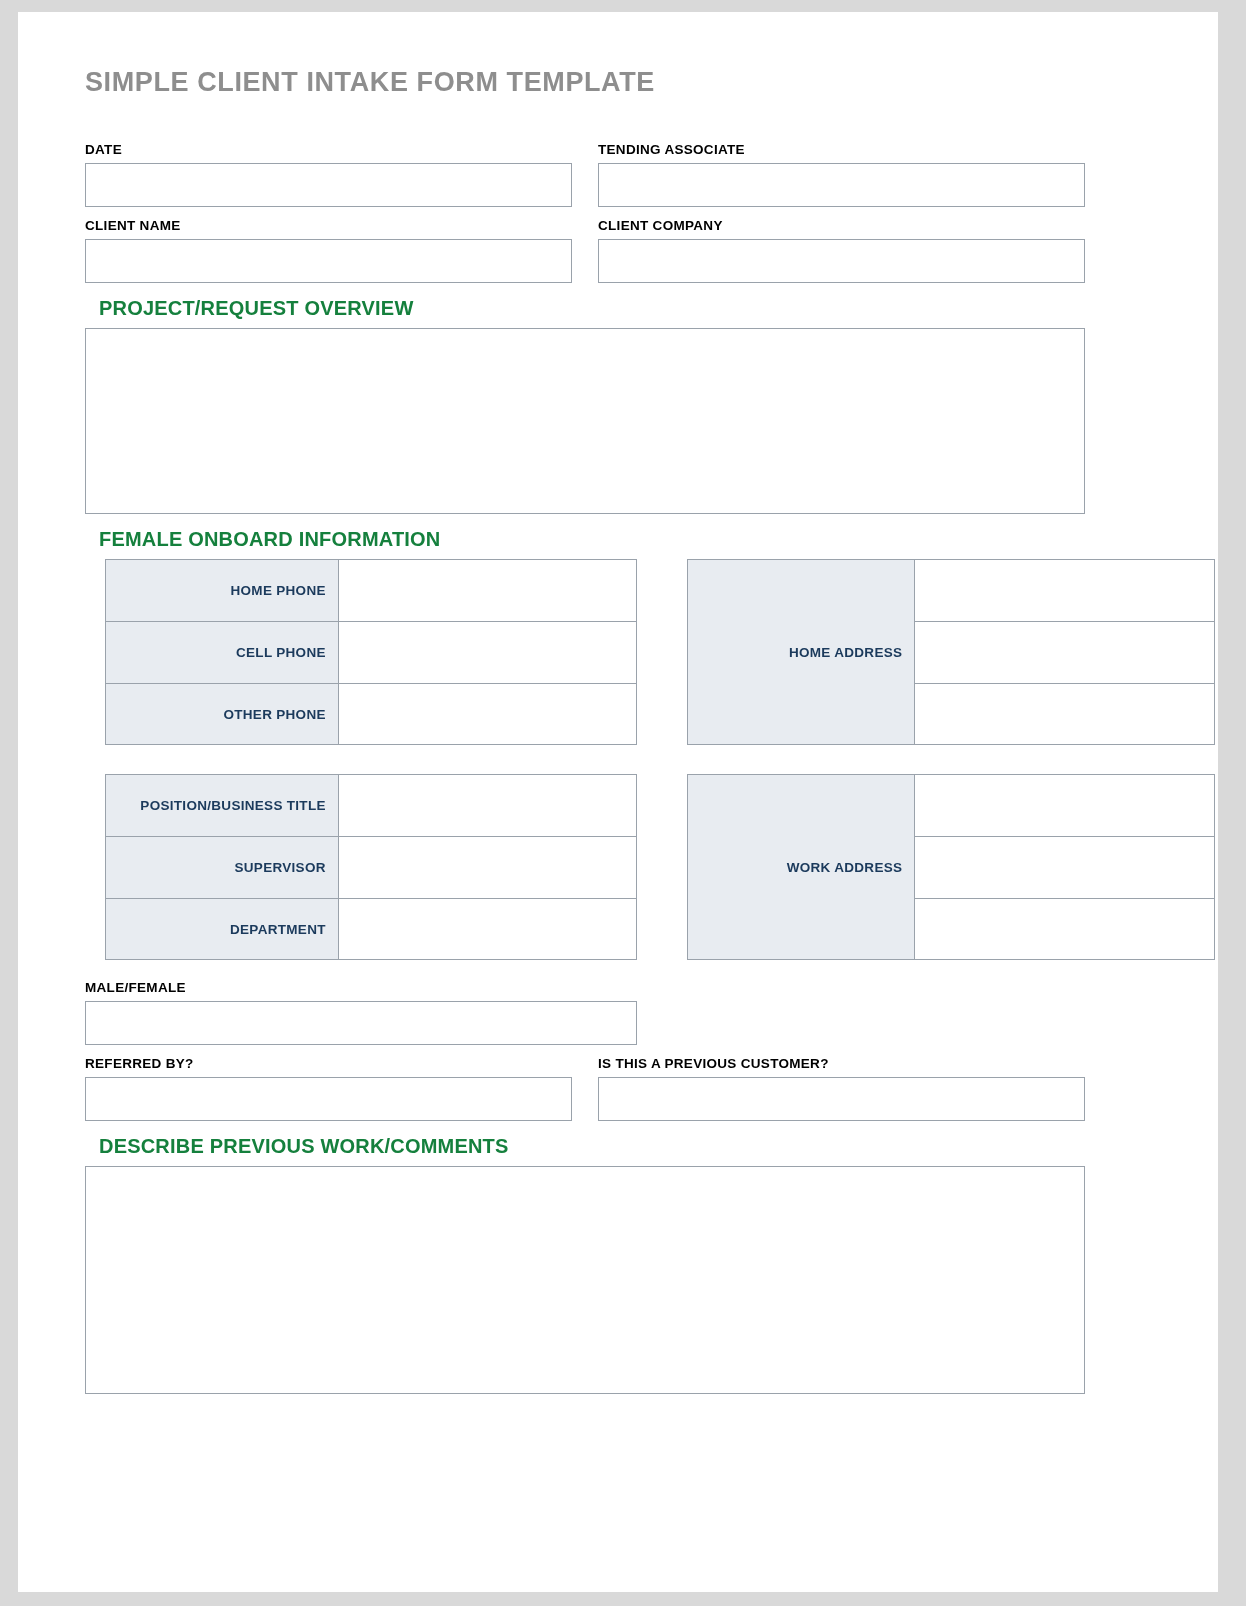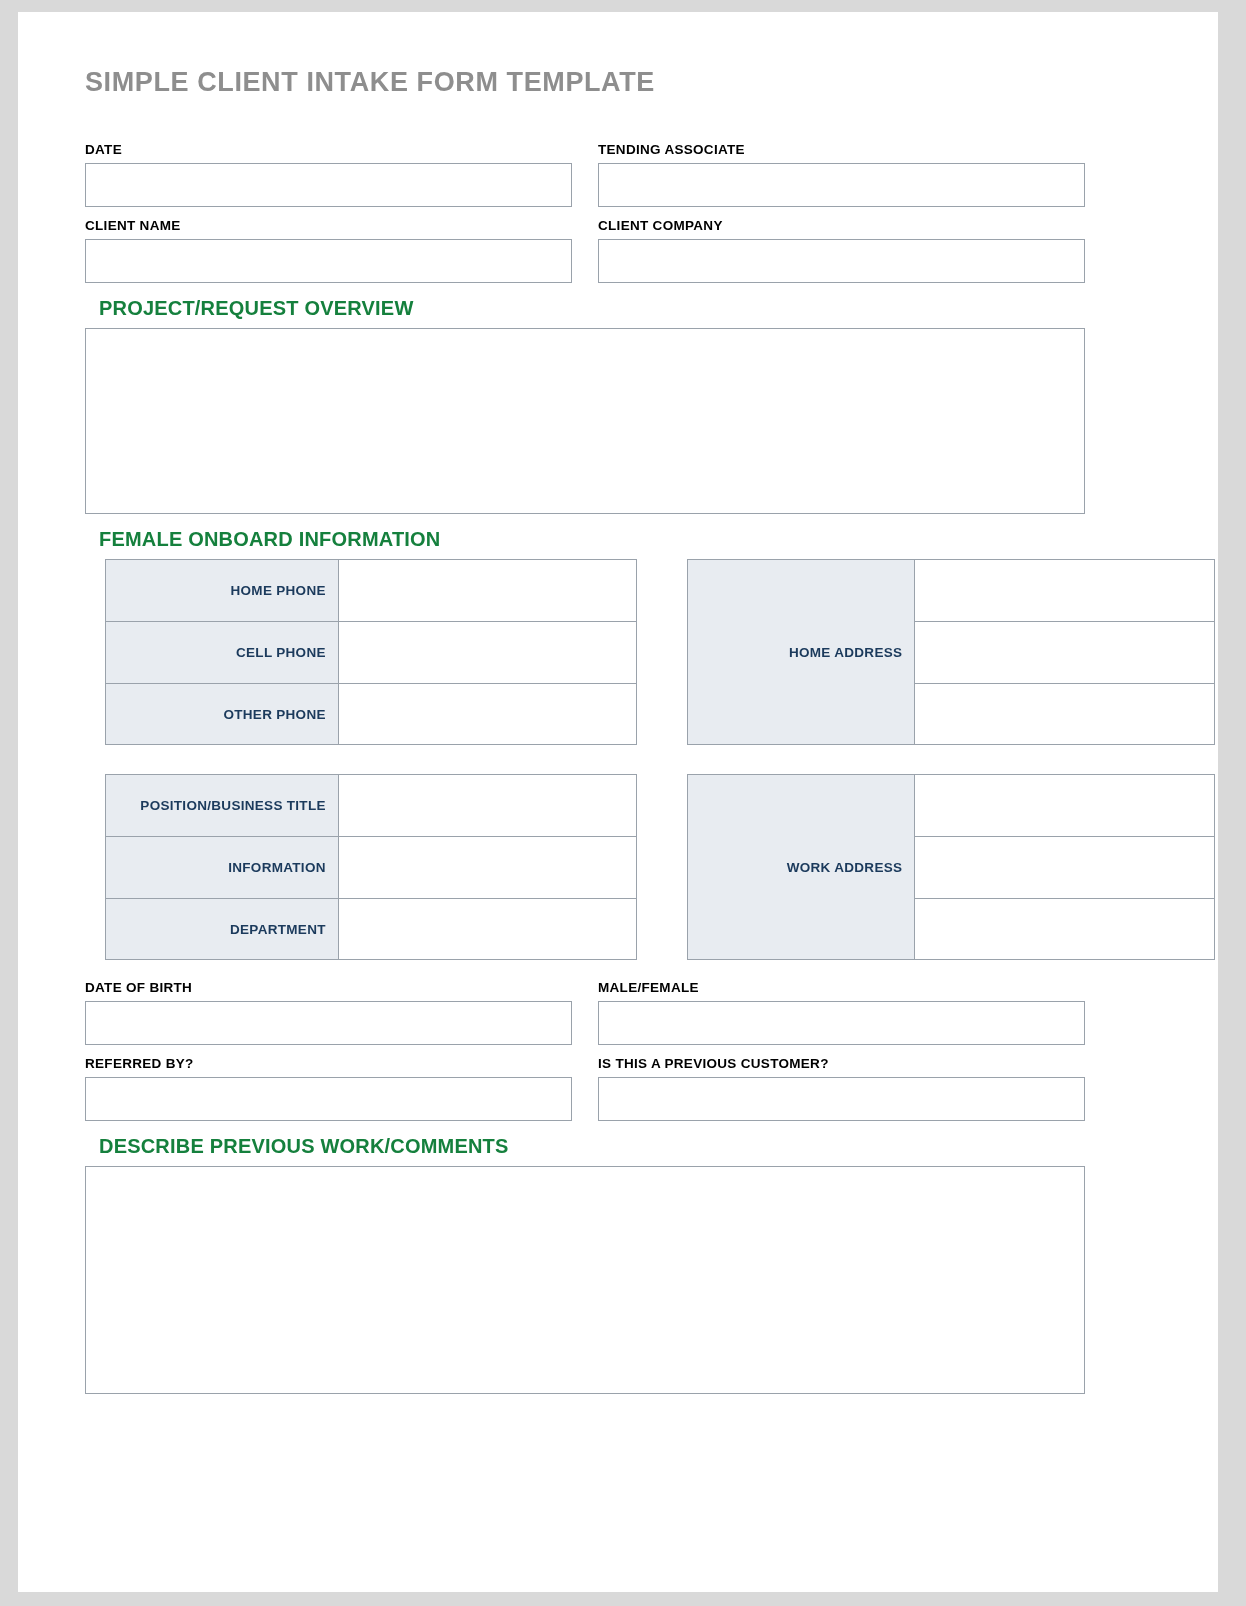--- a/index.html
+++ b/index.html
@@ -215,45 +215,41 @@
 
       <div class="group-gap"></div>
 
       <div class="row">
         <div class="tbl left-tbl">
           <div class="table-row">
             <div class="cell-label two-line">POSITION/BUSINESS TITLE</div>
             <div class="cell-input"></div>
           </div>
           <div class="table-row">
-            <div class="cell-label">INFORMATION</div>
+            <div class="cell-label">SUPERVISOR</div>
             <div class="cell-input"></div>
           </div>
           <div class="table-row">
             <div class="cell-label">DEPARTMENT</div>
             <div class="cell-input"></div>
           </div>
         </div>
 
         <div class="addr-tbl">
           <div class="addr-label">WORK ADDRESS</div>
           <div class="addr-lines">
             <div class="line"></div>
             <div class="line"></div>
             <div class="line"></div>
           </div>
         </div>
       </div>
 
       <div class="row mt-block">
         <div class="col">
-          <div class="field-label">DATE OF BIRTH</div>
-          <div class="input-box"></div>
-        </div>
-        <div class="col">
           <div class="field-label">MALE/FEMALE</div>
           <div class="input-box"></div>
         </div>
       </div>
 
       <div class="row">
         <div class="col">
           <div class="field-label">REFERRED BY?</div>
           <div class="input-box"></div>
         </div>

